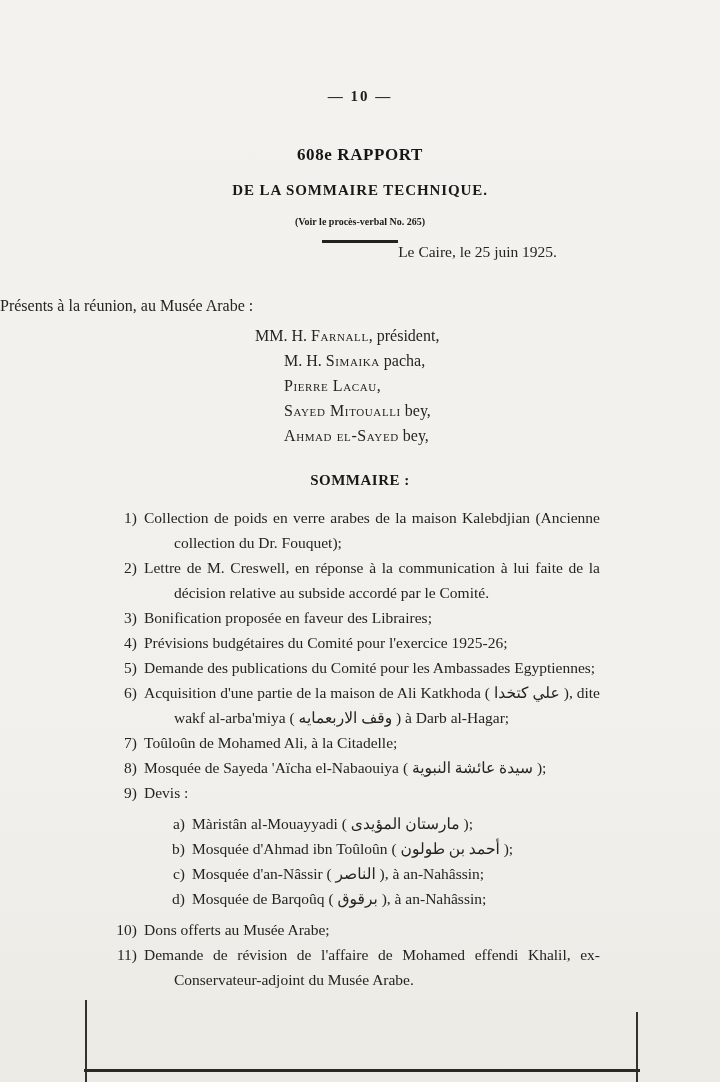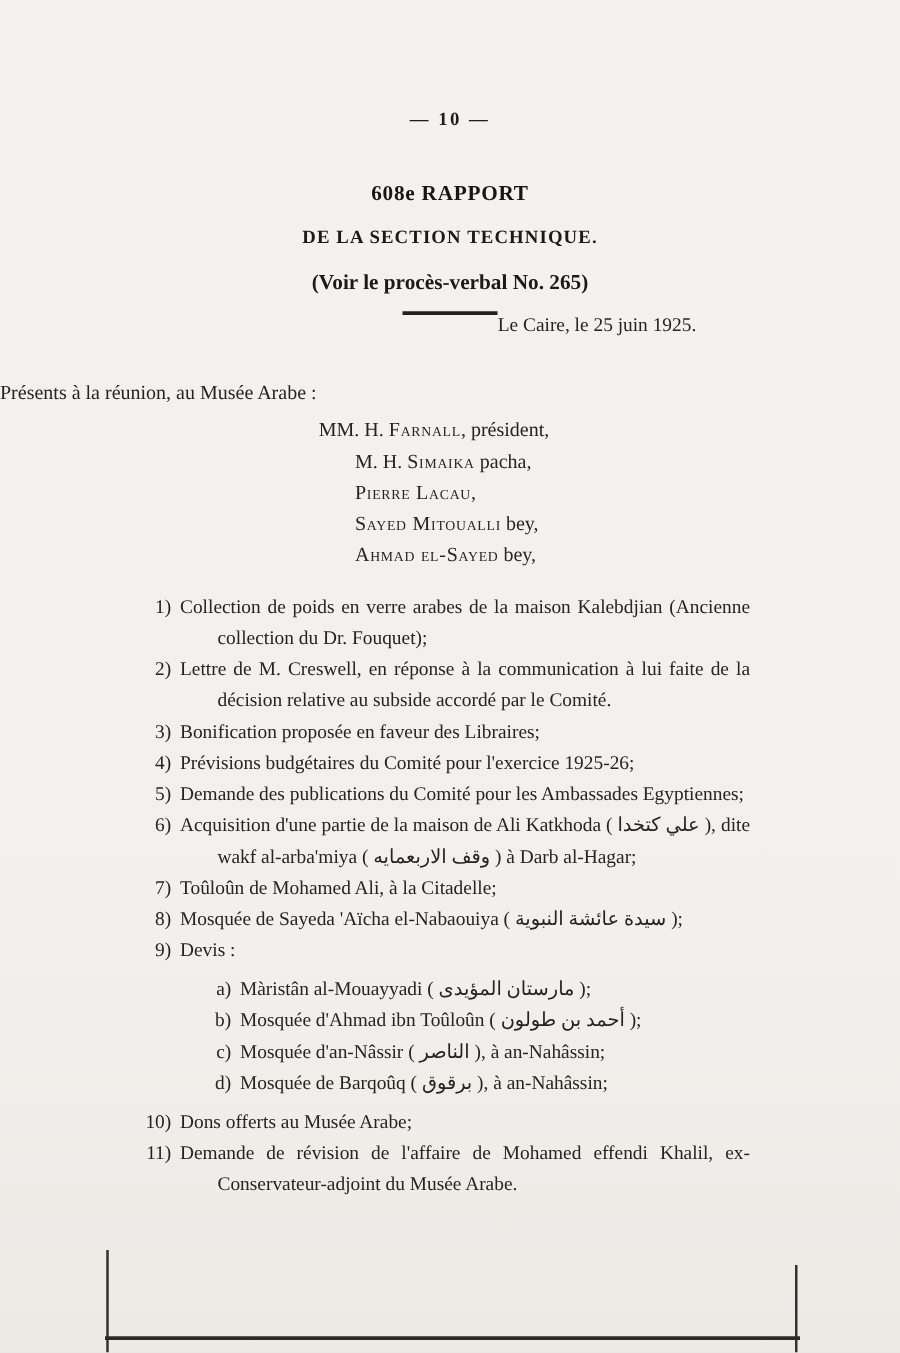--- a/index.html
+++ b/index.html
@@ -38,21 +38,21 @@
     text-align: center;
     font-weight: bold;
     font-size: 15px;
     letter-spacing: 0.9px;
     color: #1b1a18;
   }
   .h-ref {
     margin-top: 17px;
     text-align: center;
     font-weight: bold;
-    font-size: 17px;
+    font-size: 10px;
     color: #1b1a18;
   }
   .rule {
     width: 76px;
     height: 3px;
     margin: 13px auto 0 auto;
     background: #23221f;
   }
   .dateline {
     text-align: right;
@@ -103,36 +103,37 @@
   .edge-bottom { left: 84px;  top: 1069px; width: 556px; height: 3px; background: #2b2926; }
 </style>
 </head>
 <body>
 
 <div class="scan">
 
   <div class="pagenum">— 10 —</div>
 
   <div class="h-title">608e RAPPORT</div>
-  <div class="h-sub">DE LA SECTION TECHNIQUE.</div>
+  <div class="h-sub">DE LA SOMMAIRE TECHNIQUE.</div>
   <div class="h-ref">(Voir le procès-verbal No. 265)</div>
   <div class="rule"></div>
 
   <div class="dateline">Le Caire, le 25 juin 1925.</div>
 
   <div class="presents">Présents à la réunion, au Musée Arabe :</div>
 
   <div class="attendees">
     <div class="att first"><span>MM. H. </span><span class="sc">Farnall</span><span>, président,</span></div>
     <div class="att"><span>M. H. </span><span class="sc">Simaika</span><span> pacha,</span></div>
     <div class="att"><span></span><span class="sc">Pierre Lacau</span><span>,</span></div>
     <div class="att"><span></span><span class="sc">Sayed Mitoualli</span><span> bey,</span></div>
     <div class="att"><span></span><span class="sc">Ahmad el-Sayed</span><span> bey,</span></div>
   </div>
 
+  <div class="som-title">SOMMAIRE :</div>
 
   <div class="list">
     <div class="item">
         <span class="num">1)</span>
         <span class="txt">Collection de poids en verre arabes de la maison Kalebdjian (Ancienne collection du Dr. Fouquet);</span>
       </div>
     <div class="item">
         <span class="num">2)</span>
         <span class="txt">Lettre de M. Creswell, en réponse à la communication à lui faite de la décision relative au subside accordé par le Comité.</span>
       </div>

